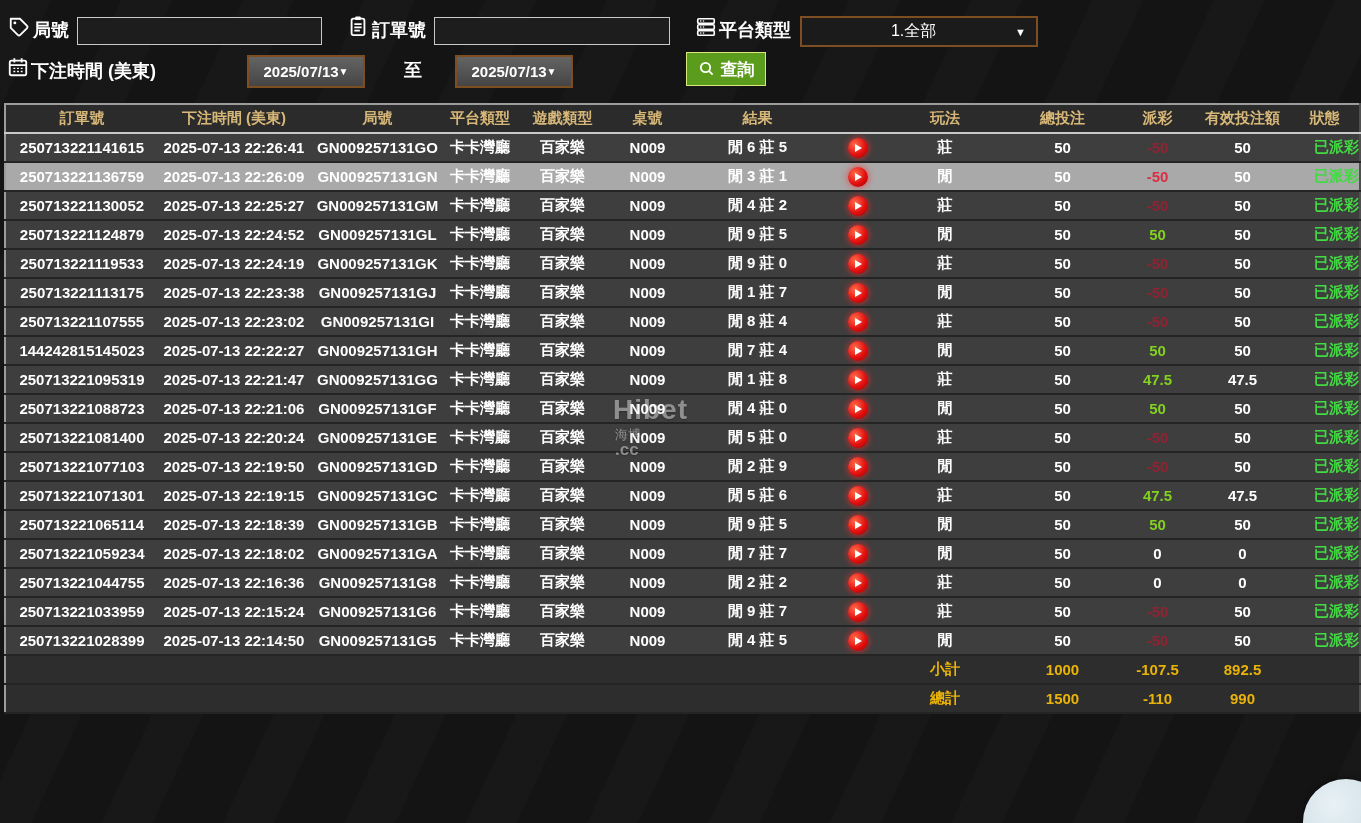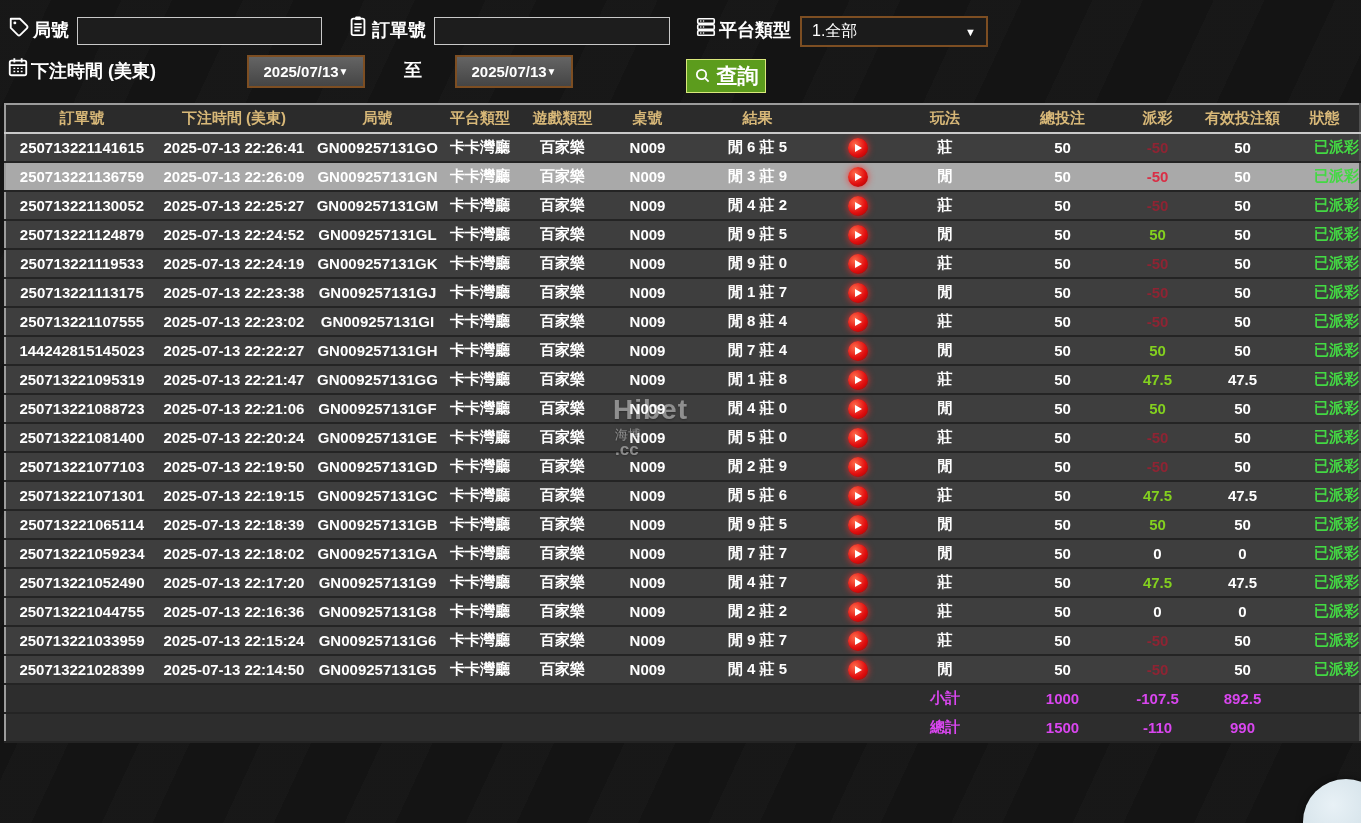--- a/index.html
+++ b/index.html
@@ -28,41 +28,41 @@
   .dd .arrow{ font-size:11px; padding-right:10px; color:#fff; }
   .datebtn{
     background:linear-gradient(#646464,#454545); border:2px solid #7d4e22;
     color:#fff; display:flex; align-items:center; justify-content:center; gap:0;
     font-size:15px; font-weight:700; cursor:pointer;
   }
   .datebtn .arrow{ font-size:10px; }
   .searchbtn{
     background:#5c9c1d; border:1px solid #d9e87c; color:#fff;
     display:flex; align-items:center; justify-content:center; gap:5px;
-    font-size:21px; font-weight:700; cursor:pointer;margin-top:7px;
+    font-size:17px; font-weight:700; cursor:pointer;
   }
   .searchbtn svg{ width:18px; height:18px; }
   
   table{
     position:absolute; left:4px; top:103px; width:1357px;
     border-collapse:collapse; table-layout:fixed;
     border:2px solid #9c9c9c; border-right-color:#4f4f4f; border-bottom-color:#8a8a8a;
   }
   thead th{
     background:#2b2b2b; color:#d8b878; font-size:15px; font-weight:700;
     height:29px; border-bottom:2px solid #c9c9c9; text-align:center; white-space:nowrap;
   }
   tbody td, tfoot td{
     height:29px; text-align:center; color:#fff; font-weight:700; font-size:15px;
     border-bottom:2px solid #242424; white-space:nowrap; overflow:hidden;
   }
   tbody tr{ background:#3e3e3e; }
   tbody tr.selected{ background:#a9a9a9; }
   tfoot tr{ background:#2d2d2d; }
-  tfoot td{ color:#d946ef; }
+  tfoot td{ color:#eab308; }
   .status{ color:#43d943;text-align:right; }
   .pay-neg{ color:#8e2433; }
   .pay-neg-sel{ color:#d92e45; }
   .pay-pos{ color:#83d01f; }
   .play-btn{
     width:20px; height:20px; border-radius:50%; margin:0 auto;
     background:radial-gradient(circle at 35% 32%, #ff6a4a, #e21010 55%, #a90000 95%);
     box-shadow:0 0 7px rgba(255,45,45,.85);
     display:flex; align-items:center; justify-content:center; cursor:pointer;
   }
@@ -116,21 +116,21 @@
       <rect x="3" y="16" width="18" height="5" rx="1.2"></rect>
       <circle cx="6.3" cy="5.5" r="0.9" fill="#fff" stroke="none"></circle>
         <circle cx="9.3" cy="5.5" r="0.9" fill="#fff" stroke="none"></circle>
       <circle cx="6.3" cy="12" r="0.9" fill="#fff" stroke="none"></circle>
         <circle cx="9.3" cy="12" r="0.9" fill="#fff" stroke="none"></circle>
       <circle cx="6.3" cy="18.5" r="0.9" fill="#fff" stroke="none"></circle>
         <circle cx="9.3" cy="18.5" r="0.9" fill="#fff" stroke="none"></circle>
     </svg>
   </span>
   <span class="abs flabel" style="left:719px;top:18px;">平台類型</span>
-  <div class="abs dd" style="left:800px;top:16px;width:188px;height:31px;">
+  <div class="abs dd" style="left:800px;top:16px;width:238px;height:31px;text-align:center;">
     <span class="ddtxt">1.全部</span>
     <span class="arrow">▼</span>
   </div>
 
   <span class="abs ficon" style="left:7px;top:56px;">
     <svg viewBox="0 0 24 24" fill="none" stroke="#fff" stroke-width="2" stroke-linejoin="round">
       <rect x="3" y="5" width="18" height="16" rx="2"></rect>
       <path d="M8 2.5V7M16 2.5V7M3 10h18"></path>
       <path d="M7 13.5h2M11 13.5h2M15 13.5h2M7 17h2M11 17h2M15 17h2" stroke-width="1.6"></path>
     </svg>
@@ -206,21 +206,21 @@
       <td>50</td>
       <td class="status">已派彩</td>
     </tr>
         <tr class="data-row selected">
       <td>250713221136759</td>
       <td>2025-07-13 22:26:09</td>
       <td>GN009257131GN</td>
       <td>卡卡灣廳</td>
       <td>百家樂</td>
       <td>N009</td>
-      <td>閒 3 莊 9</td>
+      <td>閒 3 莊 1</td>
       <td>
         <span class="play-btn">
               <span class="tri"></span>
             </span>
       </td>
       <td>閒</td>
       <td>50</td>
       <td class="pay-neg-sel">-50</td>
       <td>50</td>
       <td class="status">已派彩</td>
@@ -463,39 +463,20 @@
       <td>閒 7 莊 7</td>
       <td>
         <span class="play-btn">
               <span class="tri"></span>
             </span>
       </td>
       <td>閒</td>
       <td>50</td>
       <td>0</td>
       <td>0</td>
-      <td class="status">已派彩</td>
-    </tr>
-        <tr class="data-row">
-      <td>250713221052490</td>
-      <td>2025-07-13 22:17:20</td>
-      <td>GN009257131G9</td>
-      <td>卡卡灣廳</td>
-      <td>百家樂</td>
-      <td>N009</td>
-      <td>閒 4 莊 7</td>
-      <td>
-        <span class="play-btn">
-              <span class="tri"></span>
-            </span>
-      </td>
-      <td>莊</td>
-      <td>50</td>
-      <td class="pay-pos">47.5</td>
-      <td>47.5</td>
       <td class="status">已派彩</td>
     </tr>
         <tr class="data-row">
       <td>250713221044755</td>
       <td>2025-07-13 22:16:36</td>
       <td>GN009257131G8</td>
       <td>卡卡灣廳</td>
       <td>百家樂</td>
       <td>N009</td>
       <td>閒 2 莊 2</td>

